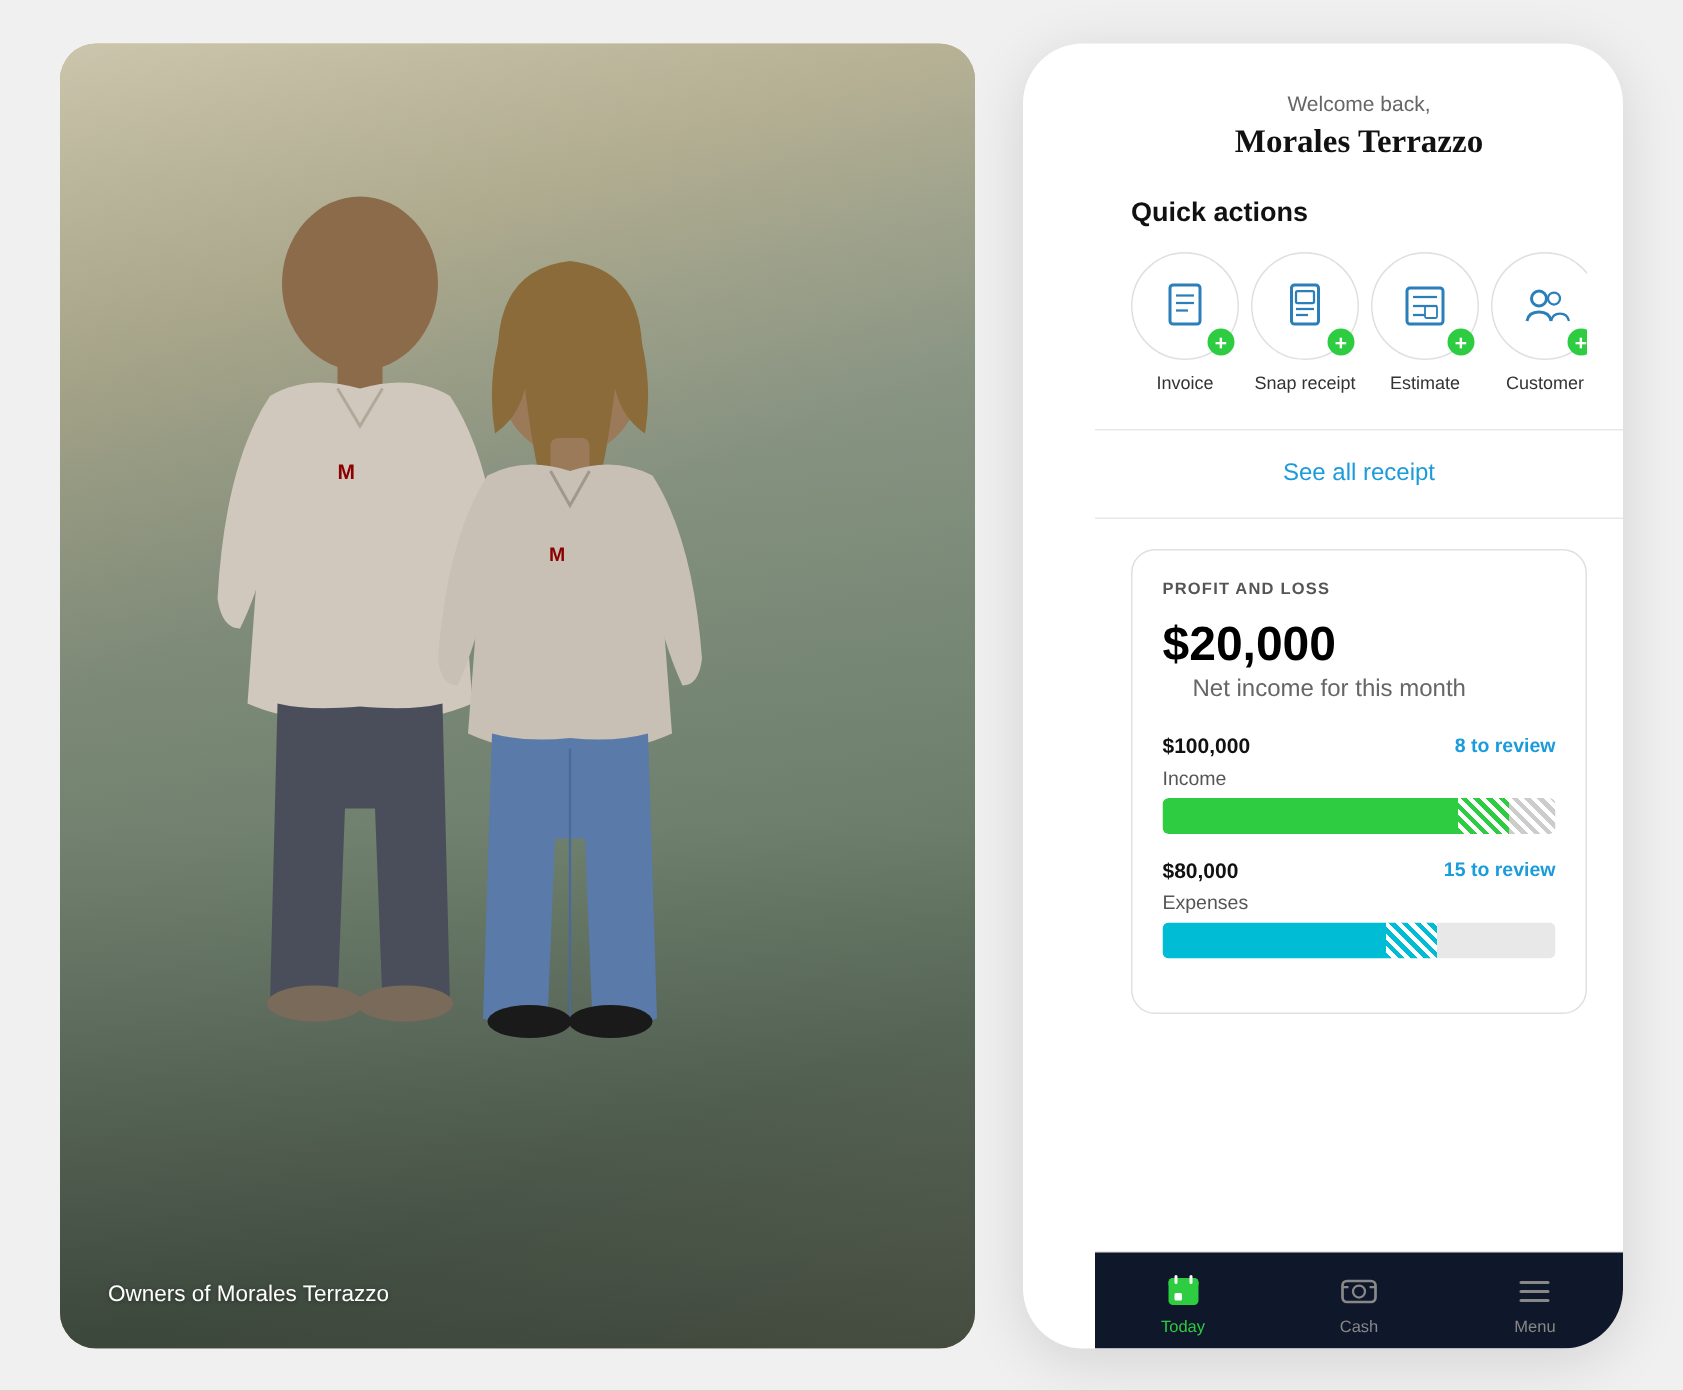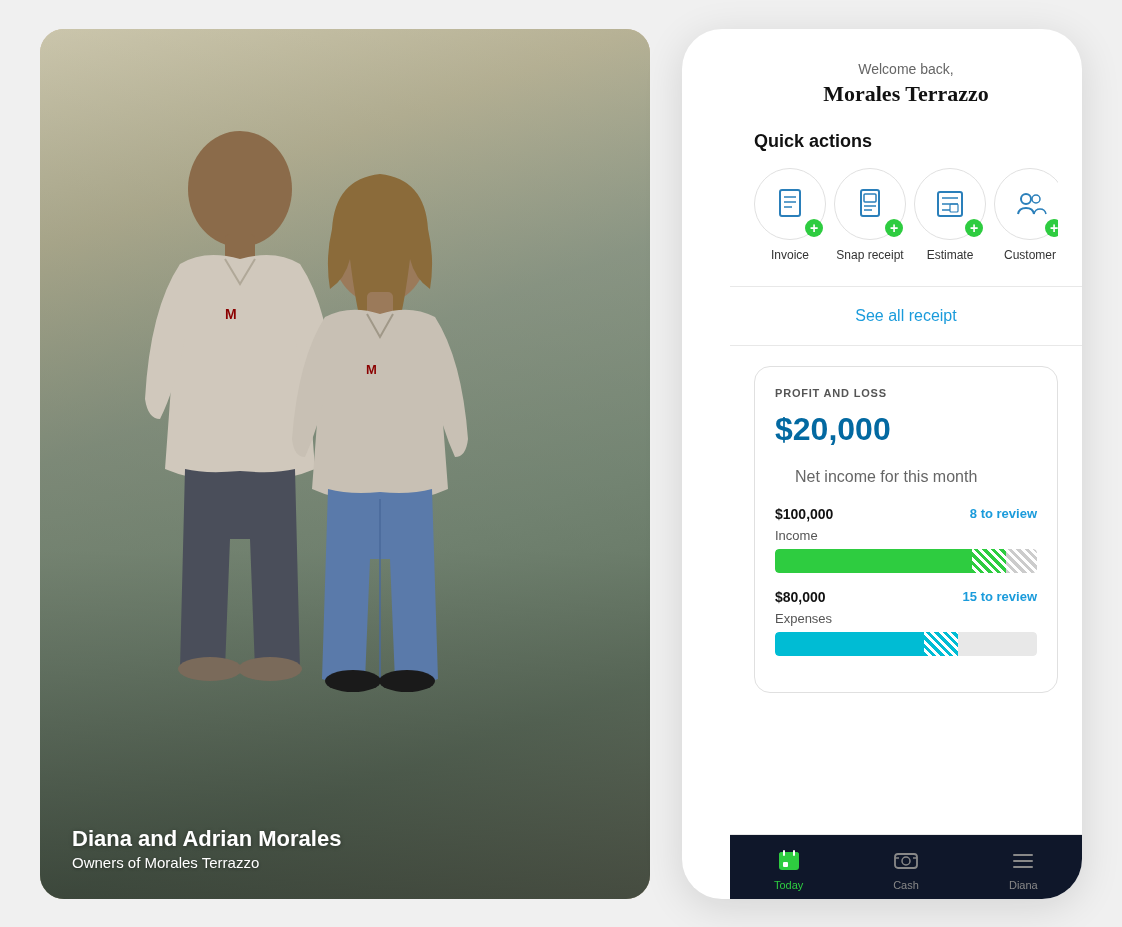--- a/index.html
+++ b/index.html
@@ -178,22 +178,22 @@
       font-size: 11px;
       font-weight: 700;
       color: #555;
       letter-spacing: 0.8px;
       margin-bottom: 12px;
       text-transform: uppercase;
     }
     .pl-amount {
       font-size: 32px;
       font-weight: 700;
-      color: #0369a1;
-      margin-bottom: 20px;
+      color: #000000;
+      margin-bottom: 3px;
     }
     .pl-subtitle {
       font-size: 16px;
       color: #666;
       margin-bottom: 20px;
       margin-left: 20px;
     }
     .pl-row {
       margin-bottom: 16px;
     }
@@ -318,21 +318,20 @@
           <line x1="110" y1="340" x2="110" y2="520" stroke="#4a6a9a" stroke-width="1.5"></line>
 
           <ellipse cx="83" cy="522" rx="28" ry="11" fill="#1a1a1a"></ellipse>
           <ellipse cx="137" cy="522" rx="28" ry="11" fill="#1a1a1a"></ellipse>
 
           <text x="96" y="215" font-size="13" fill="#8B0000" font-weight="bold">M</text>
         </g>
       </svg>
 
       <div class="photo-caption">
-        <div class="photo-caption-name">Diana and Adrian Morales</div>
         <div class="photo-caption-title">Owners of Morales Terrazzo</div>
       </div>
     </div>
   </div>
 
   <div class="phone-panel">
     <div class="phone-content">
 
       <div class="welcome-section">
         <div class="welcome-text">Welcome back,</div>
@@ -470,18 +469,18 @@
       </div>
 
       <div class="nav-item">
         <div class="nav-icon">
           <svg width="26" height="26" viewBox="0 0 26 26" fill="none">
             <line x1="4" y1="7" x2="22" y2="7" stroke="#888" stroke-width="2" stroke-linecap="round"></line>
             <line x1="4" y1="13" x2="22" y2="13" stroke="#888" stroke-width="2" stroke-linecap="round"></line>
             <line x1="4" y1="19" x2="22" y2="19" stroke="#888" stroke-width="2" stroke-linecap="round"></line>
           </svg>
         </div>
-        <span class="nav-label">Diana</span>
+        <span class="nav-label">Menu</span>
       </div>
     </div>
   </div>
 
 </div>
 
 </body></html>

